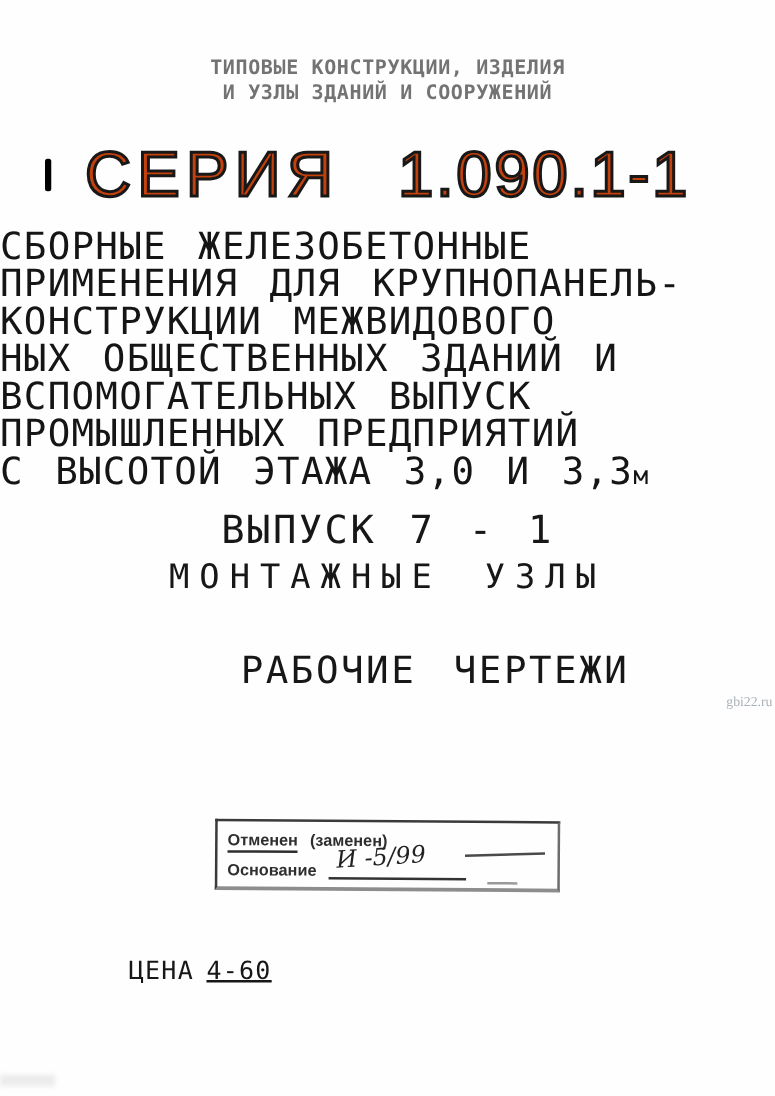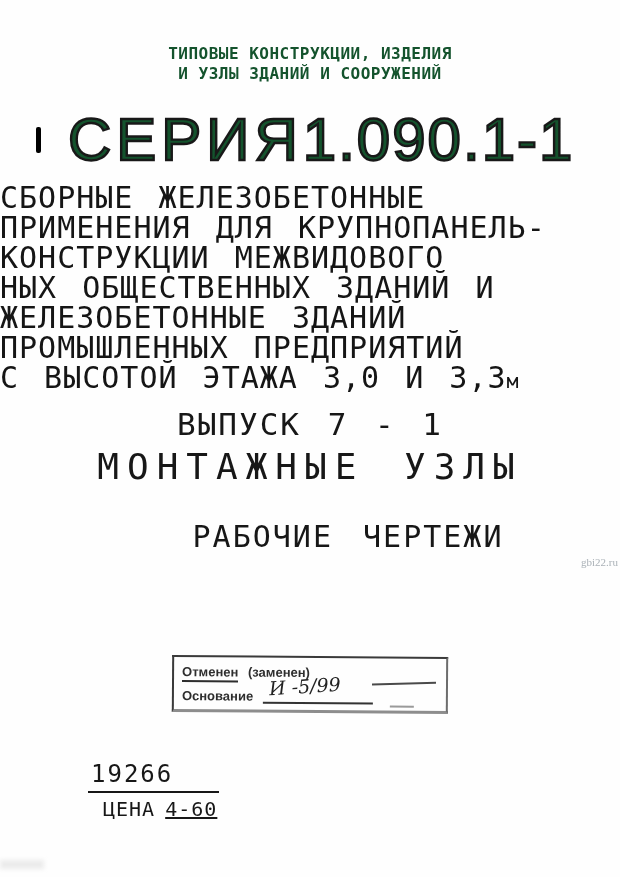--- a/index.html
+++ b/index.html
@@ -16,34 +16,34 @@
 
   
   .category {
     position: absolute;
     top: 44px; left: 0; width: 100%;
     text-align: center;
     font-size: 16px;
     font-weight: bold;
     line-height: 20px;
     letter-spacing: 0.5px;
-    color: #14532d;
+    color: #737373;
   }
 
   
   .series {
     position: absolute;
     top: 108px; left: 68px; width: 484px;
     display: flex;
     justify-content: space-between;
     font-family: "Liberation Sans", sans-serif;
-    font-size: 60px;
+    font-size: 51px;
     font-weight: 400;
     line-height: 64px;
-    color: #14532d;
+    color: #c2410c;
     -webkit-text-stroke: 2.4px #181818;
     text-stroke: 2.4px #181818;
     white-space: nowrap;
   }
   .series-word { letter-spacing: 5px; }
   .series-num  { letter-spacing: 2px; }
 
   
   .desc {
     position: absolute;
@@ -62,21 +62,21 @@
     top: 406px; left: 0; width: 100%;
     text-align: center;
     font-size: 31px;
     letter-spacing: 2px;
     word-spacing: 6px;
   }
   .subtitle {
     position: absolute;
     top: 446px; left: 0; width: 100%;
     text-align: center;
-    font-size: 36px;
+    font-size: 27px;
     letter-spacing: 8px;
     word-spacing: 10px;
   }
   .doctype {
     position: absolute;
     top: 519px; left: 0; width: 100%;
     text-align: center;
     font-size: 30px;
     letter-spacing: 2px;
     word-spacing: 10px;
@@ -191,21 +191,21 @@
   <div class="series">
     <span class="series-word">СЕРИЯ</span>
     <span class="series-num">1.090.1-1</span>
   </div>
 
   <div class="desc">
     <div>СБОРНЫЕ ЖЕЛЕЗОБЕТОННЫЕ</div>
     <div>ПРИМЕНЕНИЯ ДЛЯ КРУПНОПАНЕЛЬ-</div>
     <div>КОНСТРУКЦИИ МЕЖВИДОВОГО</div>
     <div>НЫХ ОБЩЕСТВЕННЫХ ЗДАНИЙ И</div>
-    <div>ЖЕЛЕЗОБЕТОННЫЕ ЗДАНИЙ</div>
+    <div>ВСПОМОГАТЕЛЬНЫХ ВЫПУСК</div>
     <div>ПРОМЫШЛЕННЫХ ПРЕДПРИЯТИЙ</div>
     <div><span>С ВЫСОТОЙ ЭТАЖА 3,0 И 3,3</span><span class="unit">м</span></div>
   </div>
 
   <div class="issue">ВЫПУСК 7 - 1</div>
 
   <div class="subtitle">МОНТАЖНЫЕ УЗЛЫ</div>
 
   <div class="doctype">РАБОЧИЕ ЧЕРТЕЖИ</div>
 
@@ -220,21 +220,20 @@
     <div class="stamp-dash2"></div>
     <div class="stamp-row2">
       <span>Основание</span>
       <span class="stamp-blank">
         <span class="handwriting">И -5/99</span>
       </span>
     </div>
   </div>
 
   <div class="footer">
-    <div class="footer-code">19266</div>
     <div class="footer-price">
       <span>ЦЕНА</span><span class="price-value">4-60</span>
     </div>
   </div>
 
   <div class="smudge"></div>
 
 </div>
 
 </body></html>

